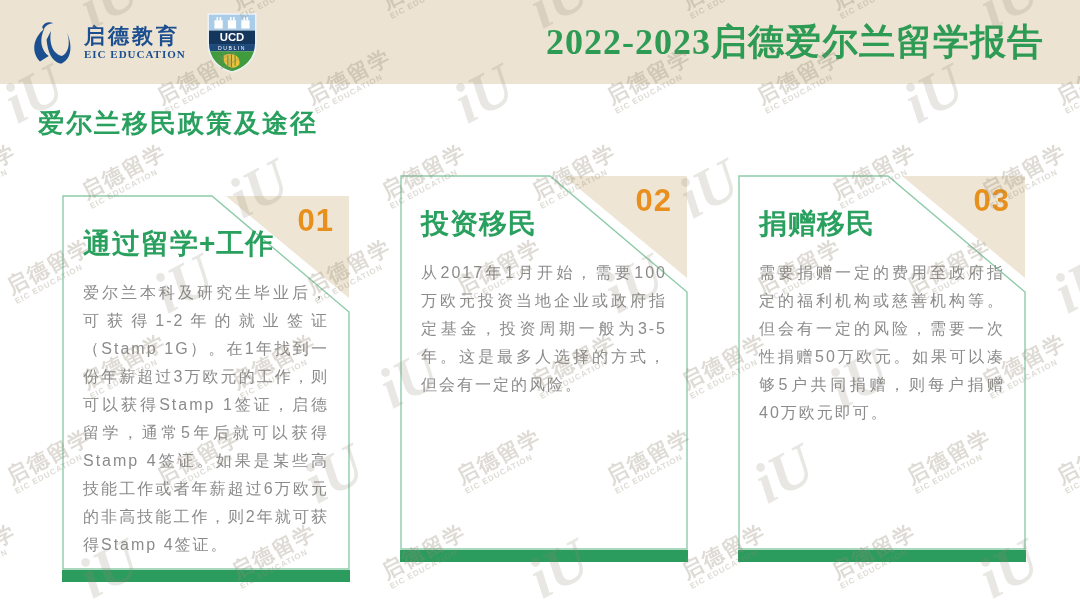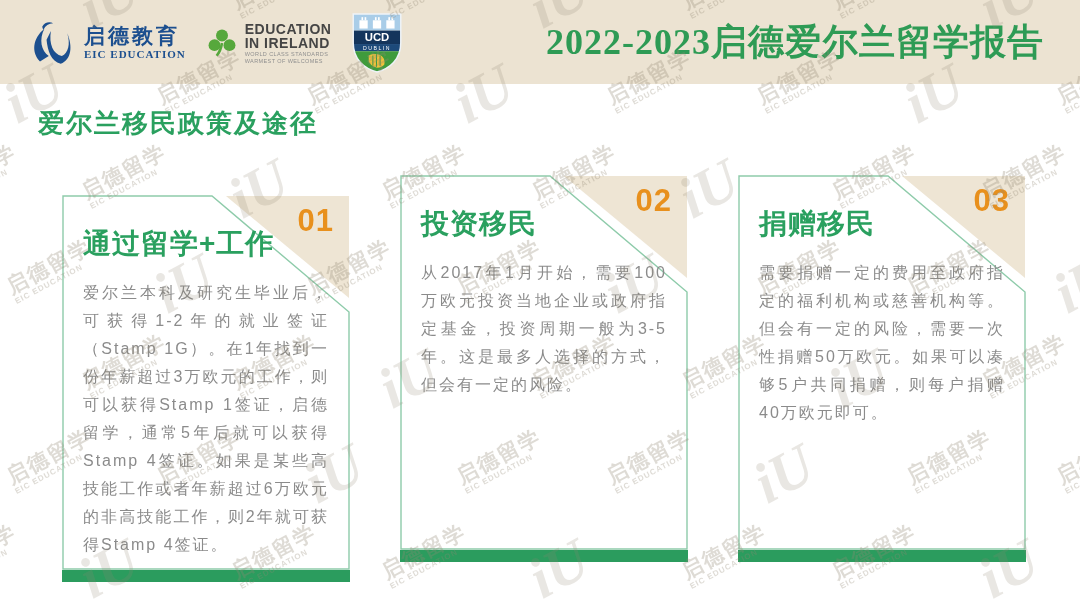--- a/index.html
+++ b/index.html
@@ -98,34 +98,20 @@
           <path d="M11 39 C3 31 4 18 15 9 C10 19 12 29 19 34 Z" fill="#1c4f8f"></path>
           <path d="M21 11 C19 23 23 32 31 34 C37 31 39 23 36 13 C41 25 40 37 30 41 C21 39 18 29 17 19 Z" fill="#1c4f8f"></path>
           <path d="M13 7 C15 3 20 2 23 4 C19 4 16 6 14 10 Z" fill="#1c4f8f"></path>
         </svg>
         <div class="eic-text">
           <span class="eic-cn">启德教育</span>
           <span class="eic-en">EIC EDUCATION</span>
         </div>
       </div>
 
-      <div class="irl-logo">
-        <svg width="32" height="32" viewBox="0 0 30 30">
-          <circle cx="15" cy="8" r="5.6" fill="#56a83c"></circle>
-          <circle cx="8" cy="17" r="5.6" fill="#56a83c"></circle>
-          <circle cx="22" cy="17" r="5.6" fill="#56a83c"></circle>
-          <path d="M15 15 Q14 22 10 27" stroke="#56a83c" stroke-width="2.4" fill="none"></path>
-        </svg>
-        <div class="irl-text">
-          <span class="irl-main">EDUCATION</span>
-          <span class="irl-main">IN IRELAND</span>
-          <span class="irl-sub">WORLD CLASS STANDARDS</span>
-          <span class="irl-sub">WARMEST OF WELCOMES</span>
-        </div>
-      </div>
 
       <svg width="52" height="62" viewBox="0 0 50 60">
         <defs>
           <clipPath id="shieldClip">
             <path d="M2 2 H48 V30 C48 46 37 55 25 58 C13 55 2 46 2 30 Z"></path>
           </clipPath>
         </defs>
         <g clip-path="url(#shieldClip)">
           <rect x="0" y="0" width="50" height="18" fill="#a9cde8"></rect>
           <rect x="8" y="8" width="8" height="8" fill="#ffffff"></rect>

